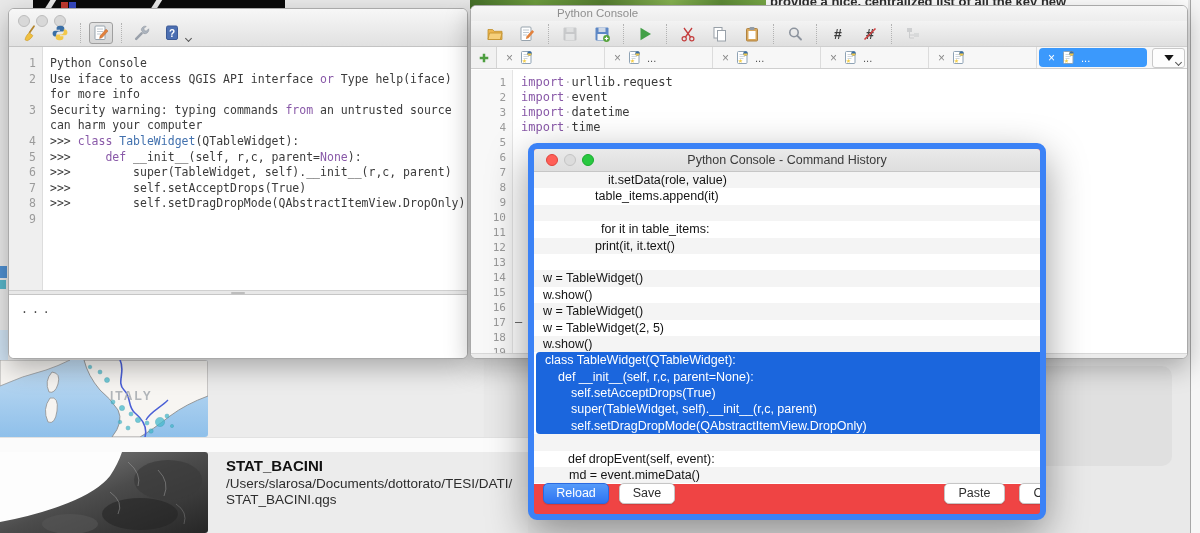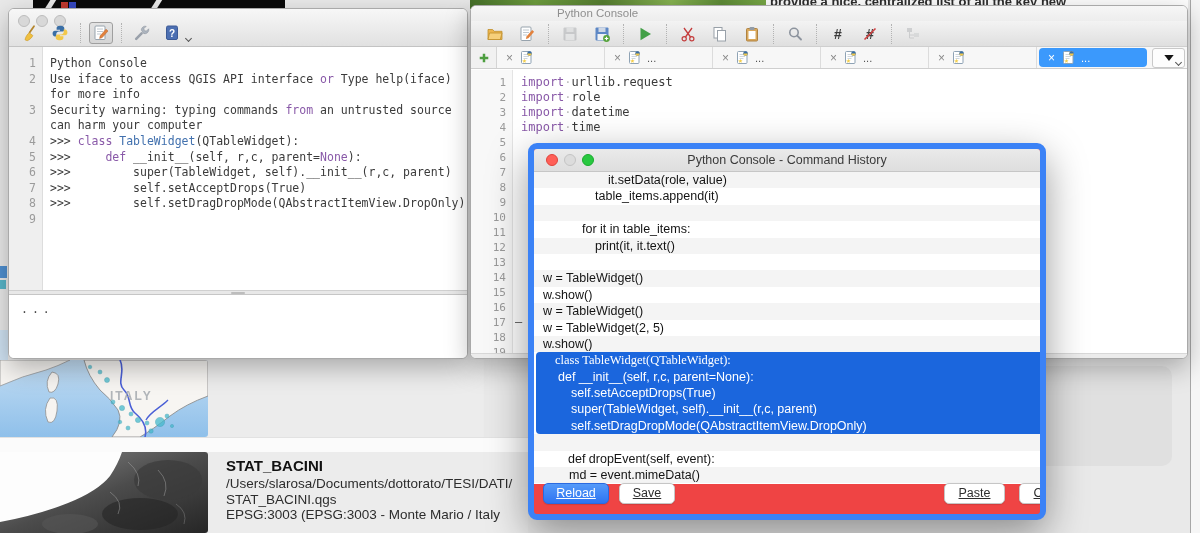--- a/index.html
+++ b/index.html
@@ -95,21 +95,21 @@
   #dialog-titlebar .tl { top:5px; }
   #hist-list { position:absolute; left:0; top:23px; width:555px; height:312px; background:#fff; overflow:hidden; }
   .hrow { height:16.4px; font-size:12.5px; line-height:16.4px; color:#141414; white-space:nowrap; }
   .hrow.alt { background:#f4f4f4; }
   .hrow.sel { background:#1b66dd; color:#fff; margin:0 2px; }
   .hrow.sel-first { border-radius:4px 4px 0 0; }
   .hrow.sel-last { border-radius:0 0 4px 4px; }
   #hist-scrollthumb { position:absolute; right:3px; top:186px; width:6px; height:38px; background:#8e8e8e; border-radius:3px; opacity:.85; }
   #dialog-footer { position:absolute; left:0; bottom:0; width:555px; height:42px; display:flex; align-items:center; padding:0 9px; }
   .dbtn { height:21px; border-radius:5px; background:#fff; border:1px solid #c6c6c6; font-size:12.5px; color:#2d2d2d;
-    display:flex; align-items:center; justify-content:center; box-shadow:0 .5px 1px rgba(0,0,0,.12);text-decoration:underline; }
+    display:flex; align-items:center; justify-content:center; box-shadow:0 .5px 1px rgba(0,0,0,.12); }
   .dbtn.primary { background:linear-gradient(#549af9,#2e74f2); border-color:#2a6ae0; color:#fff; }
   #btn-reload { width:66px; }
   #btn-save { width:56px; margin-left:10px; }
   #btn-paste { width:61px; }
   #btn-close { width:61px; margin-left:14px; }
   .fspacer { flex:1; }
 
   svg { display:block; }
 </style>
 </head>
@@ -184,21 +184,20 @@
       <ellipse cx="140" cy="62" rx="38" ry="16" fill="#242424" opacity="0.6"></ellipse>
       <ellipse cx="70" cy="72" rx="28" ry="10" fill="#575757" opacity="0.6"></ellipse>
       <path d="M128 10 Q142 22 138 34 M158 18 Q170 30 164 44 M110 40 Q124 50 118 62" fill="none" stroke="#a8a8a8" stroke-width="0.8" opacity="0.6"></path>
       <path d="M176 52 Q188 60 184 72" fill="none" stroke="#969696" stroke-width="0.8" opacity="0.5"></path>
     </svg>
   </div>
   <div class="proj-text">
     <div class="proj-title">STAT_BACINI</div>
     <div class="proj-line">/Users/slarosa/Documents/dottorato/TESI/DATI/</div>
     <div class="proj-line">STAT_BACINI.qgs</div>
-    <div class="proj-line">EPSG:3003 (EPSG:3003 - Monte Mario / Italy</div>
   </div>
 </div>
 
 <div class="win" id="console-win">
   <div class="chrome" id="console-chrome">
     <span class="tl" style="left:9px;top:6px"></span>
     <span class="tl" style="left:27px;top:6px"></span>
     <span class="tl" style="left:45px;top:6px"></span>
     <div id="console-toolbar">
         <div class="tbtn">
@@ -443,21 +442,21 @@
       <svg width="16" height="14" viewBox="0 0 18 18">
           <path d="M3 5h12l-6 8z" fill="#141414"></path>
         </svg>
       <span class="mini-chev" style="right:3px;bottom:2px;position:absolute"></span>
     </div>
   </div>
   <div class="editor-area" id="editor-area">
     <div class="gutter-col"></div>
   <div style="padding-top: 5px; position: relative;">
         <div class="crow"><span class="lnum">1</span><span class="lcode"><span class="tok-k">import</span><span class="tok-d">·</span><span class="tok-t">urllib.request</span></span></div>
-        <div class="crow"><span class="lnum">2</span><span class="lcode"><span class="tok-k">import</span><span class="tok-d">·</span><span class="tok-t">role</span></span></div>
+        <div class="crow"><span class="lnum">2</span><span class="lcode"><span class="tok-k">import</span><span class="tok-d">·</span><span class="tok-t">event</span></span></div>
         <div class="crow"><span class="lnum">3</span><span class="lcode"><span class="tok-k">import</span><span class="tok-d">·</span><span class="tok-t">datetime</span></span></div>
         <div class="crow"><span class="lnum">4</span><span class="lcode"><span class="tok-k">import</span><span class="tok-d">·</span><span class="tok-t">time</span></span></div>
         <div class="crow"><span class="lnum">5</span><span class="lcode"></span></div>
         <div class="crow"><span class="lnum">6</span><span class="lcode"></span></div>
         <div class="crow"><span class="lnum">7</span><span class="lcode"></span></div>
         <div class="crow"><span class="lnum">8</span><span class="lcode"></span></div>
         <div class="crow"><span class="lnum">9</span><span class="lcode"></span></div>
         <div class="crow"><span class="lnum">10</span><span class="lcode"></span></div>
         <div class="crow"><span class="lnum">11</span><span class="lcode"></span></div>
         <div class="crow"><span class="lnum">12</span><span class="lcode"></span></div>
@@ -478,29 +477,29 @@
     <span class="tl" style="left:12px;background:#ff5f57;border-color:#e0443c"></span>
     <span class="tl" style="left:30px;background:#dcdcdc;border-color:#c4c4c4"></span>
     <span class="tl" style="left:48px;background:#28c840;border-color:#1aab2e"></span>
     <div id="dialog-title">Python Console - Command History</div>
   </div>
   <div id="hist-list">
     <div id="hist-rows">
         <div class="hrow alt" style="padding-left: 74px;">it.setData(role, value)</div>
         <div class="hrow" style="padding-left: 61px;">table_items.append(it)</div>
         <div class="hrow alt" style="padding-left: 9px;"></div>
-        <div class="hrow" style="padding-left: 48px;">for it in table_items:</div>
+        <div class="hrow" style="padding-left: 67px;">for it in table_items:</div>
         <div class="hrow alt" style="padding-left: 61px;">print(it, it.text()</div>
         <div class="hrow" style="padding-left: 9px;"></div>
         <div class="hrow alt" style="padding-left: 9px;">w = TableWidget()</div>
         <div class="hrow" style="padding-left: 9px;">w.show()</div>
         <div class="hrow alt" style="padding-left: 9px;">w = TableWidget()</div>
         <div class="hrow" style="padding-left: 9px;">w = TableWidget(2, 5)</div>
         <div class="hrow alt" style="padding-left: 9px;">w.show()</div>
-        <div class="hrow sel sel-first" style="padding-left: 19px; font-family: Liberation Serif, serif;">class TableWidget(QTableWidget):</div>
+        <div class="hrow sel sel-first" style="padding-left: 9px;">class TableWidget(QTableWidget):</div>
         <div class="hrow sel" style="padding-left: 22px;">def __init__(self, r,c, parent=None):</div>
         <div class="hrow sel" style="padding-left: 35px;">self.setAcceptDrops(True)</div>
         <div class="hrow sel" style="padding-left: 35px;">super(TableWidget, self).__init__(r,c, parent)</div>
         <div class="hrow sel sel-last" style="padding-left: 35px;">self.setDragDropMode(QAbstractItemView.DropOnly)</div>
         <div class="hrow alt" style="padding-left: 9px;"></div>
         <div class="hrow" style="padding-left: 34px;">def dropEvent(self, event):</div>
         <div class="hrow alt" style="padding-left: 35px;">md = event.mimeData()</div>
       </div>
     <div id="hist-scrollthumb"></div>
   </div>

